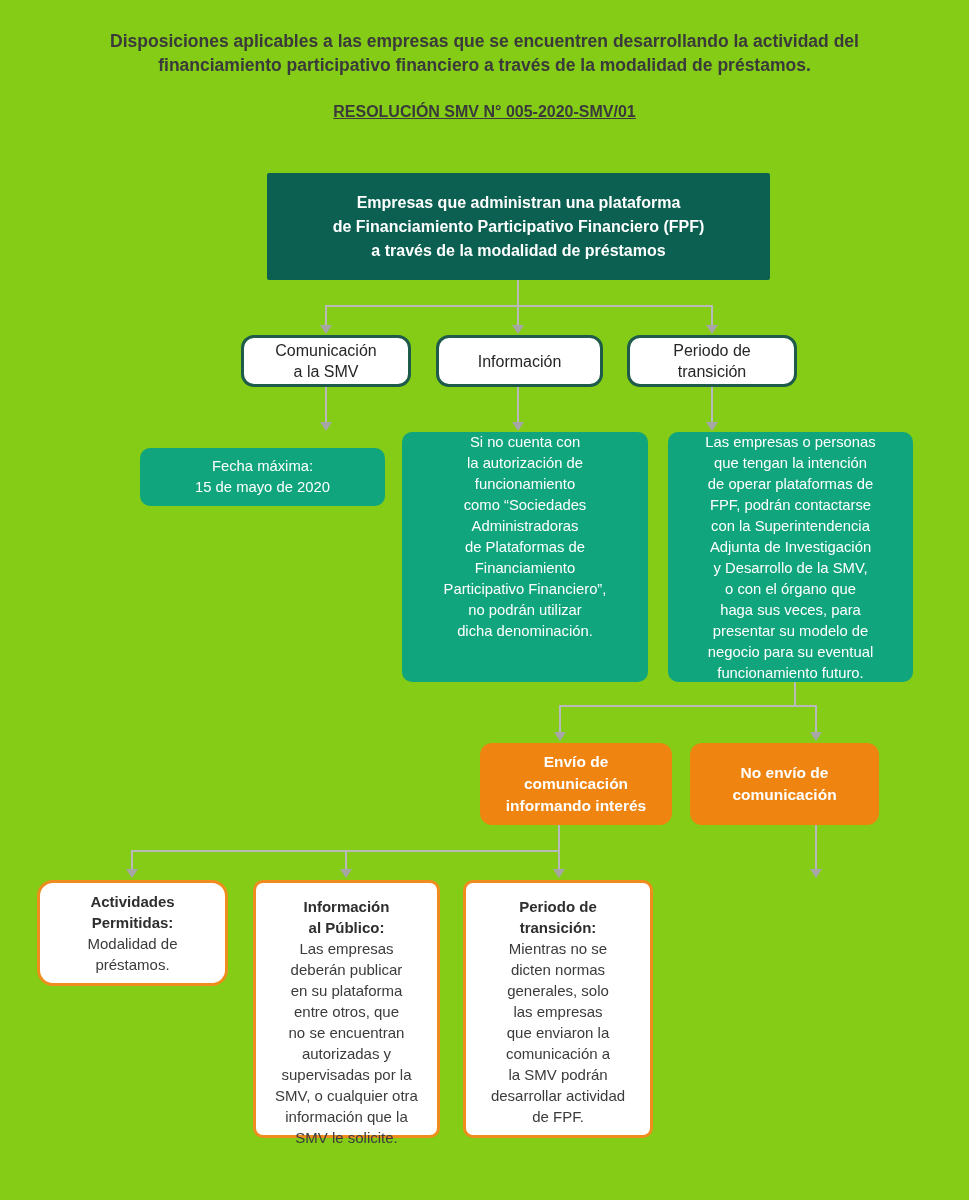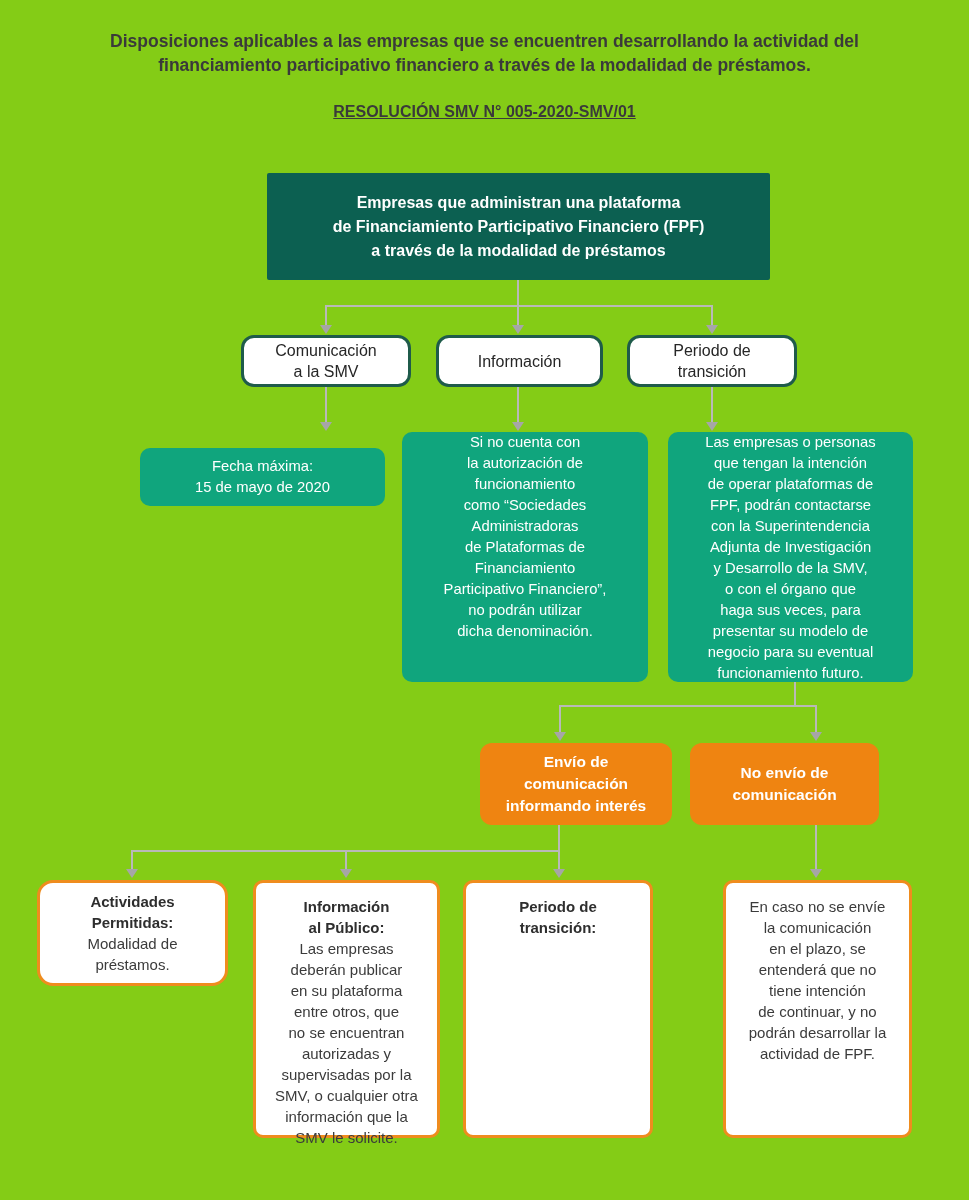--- a/index.html
+++ b/index.html
@@ -125,26 +125,25 @@
 autorizadas y
 supervisadas por la
 SMV, o cualquier otra
 información que la
 SMV le solicite.</div>
   </div>
 
   <div class="box b tall" style="left:463px;top:880px;width:190px;height:258px;">
     <div class="hd pre">Periodo de
 transición:</div>
+    <div class="pre">Mientras no se
+dicten normas
+generales, solo
+las empresas
+que enviaron la
+comunicación a
+la SMV podrán
+desarrollar actividad
+de FPF.</div>
   </div>
 
-  <div class="box b tall" style="left:723px;top:880px;width:189px;height:258px;">
-    <div class="pre">En caso no se envíe
-la comunicación
-en el plazo, se
-entenderá que no
-tiene intención
-de continuar, y no
-podrán desarrollar la
-actividad de FPF.</div>
-  </div>
 
 </div>
 
 </body></html>

